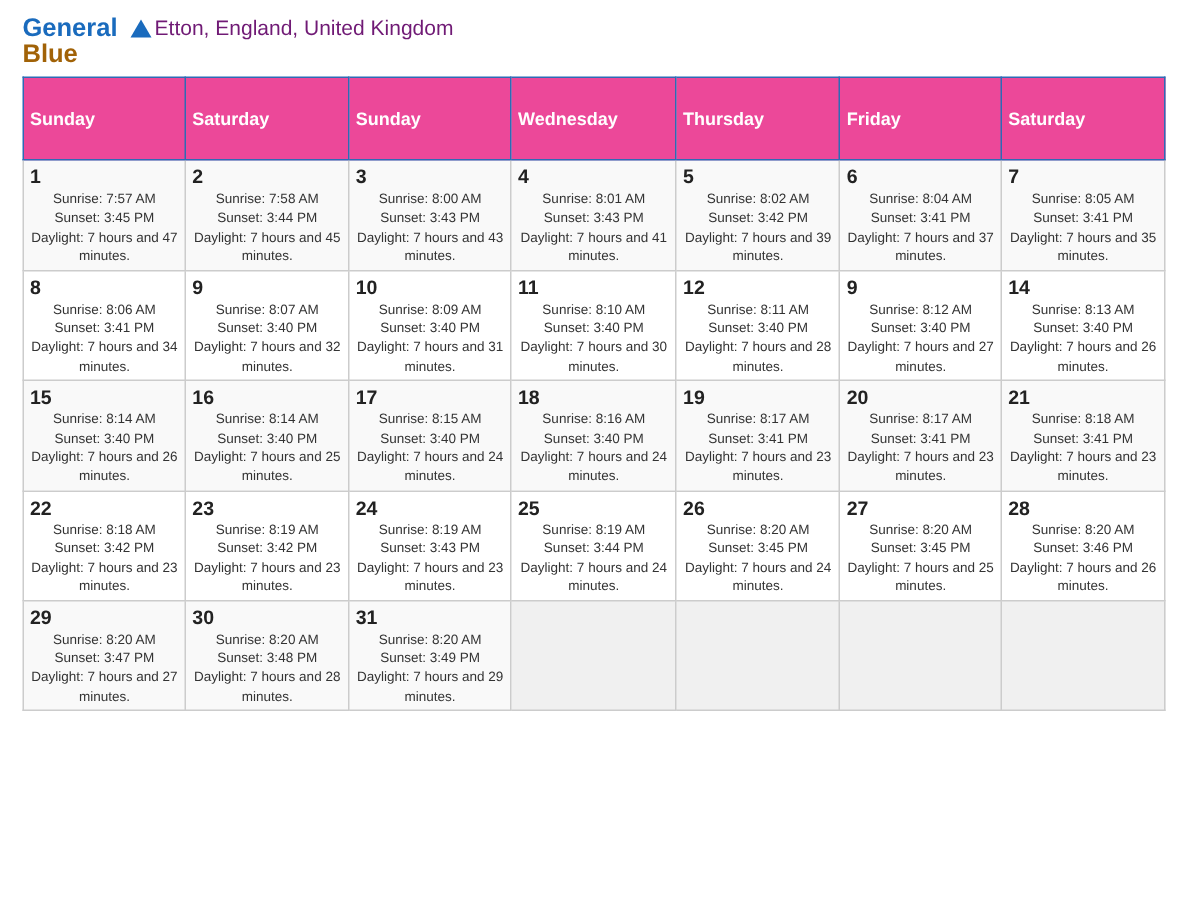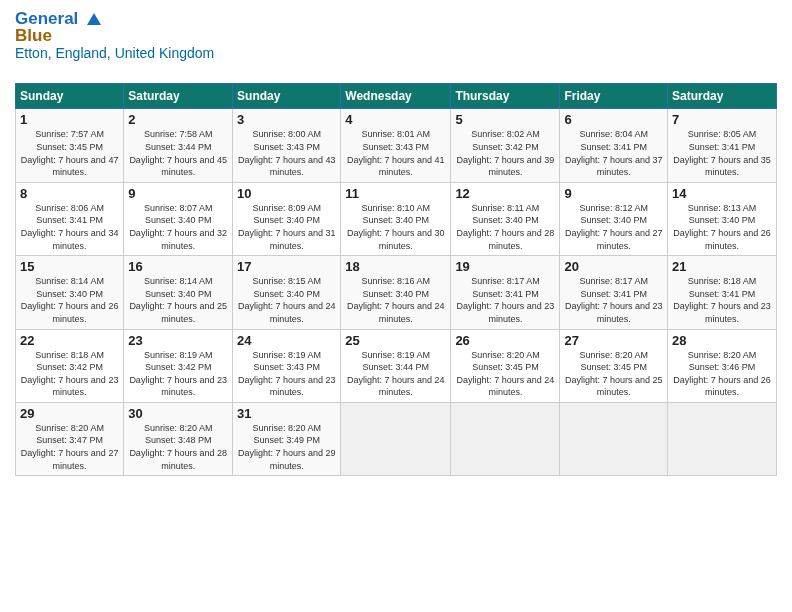--- a/index.html
+++ b/index.html
@@ -10,51 +10,50 @@
       background: #fff;
       overflow: hidden;
     }
     .page {
       width: 792px;
       height: 612px;
       padding: 10px 15px;
     }
     .header {
       display: flex;
-      justify-content: center;
+      justify-content: flex-start;
       align-items: flex-start;
-      margin-bottom: 22px;
-      flex-direction: column;
+      margin-bottom: 6px;
     }
     .logo {
       display: flex;
       align-items: center;
     }
     .title-block {
       text-align: right;
     }
     .main-title {
       font-size: 32px;
       font-weight: bold;
       color: #333;
     }
     .subtitle {
       font-size: 14px;
-      color: #0369a1;
+      color: #701a75;
     }
     .calendar {
       width: 100%;
       border-collapse: collapse;
     }
     .calendar thead tr th {
-      background-color: #0f766e;
+      background-color: #ec4899;
       color: #fff;
       font-size: 12px;
       font-weight: bold;
-      padding: 5px 4px;
+      padding: 20px 4px;
       text-align: left;
       border: 1px solid #2d6bb5;
     }
     .calendar tbody tr td {
       border: 1px solid #ccc;
       vertical-align: top;
       padding: 3px 4px;
       font-size: 9px;
       color: #333;
       width: 113px;

